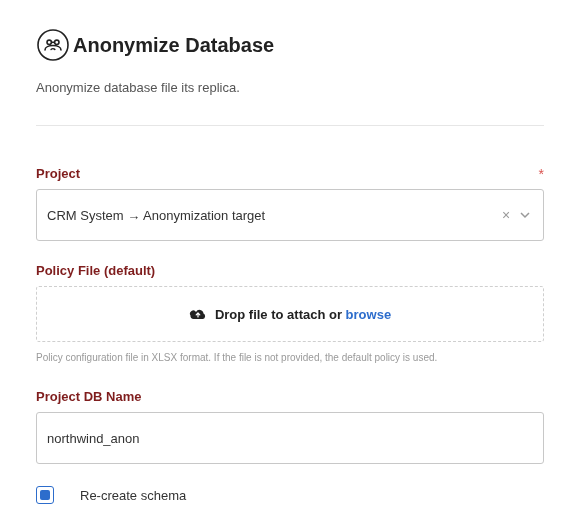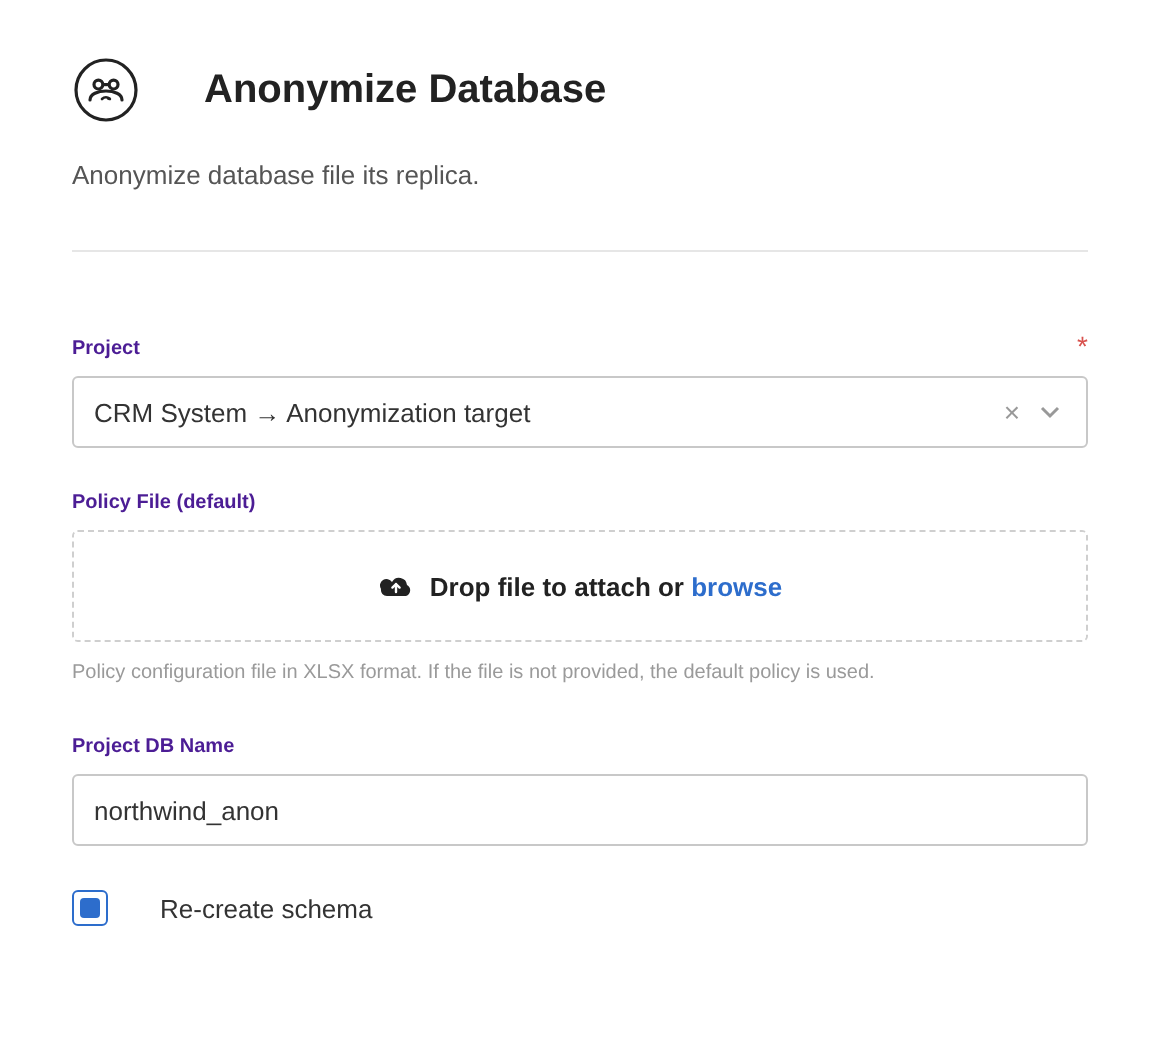--- a/index.html
+++ b/index.html
@@ -8,21 +8,21 @@
     font-family: -apple-system, BlinkMacSystemFont, "Segoe UI", Arial, sans-serif;
     font-size: 13px;
     color: #333;
     background: #fff;
     width: 580px;
     padding: 28px 36px 20px 36px;
   }
   .header {
     display: flex;
     align-items: center;
-    gap: 32px;
+    gap: 3px;
     margin-bottom: 18px;
   }
   .header svg { display: block; }
   .title {
     font-size: 20px;
     font-weight: 700;
     color: #222;
   }
   .subtitle {
     font-size: 13px;
@@ -35,34 +35,34 @@
     margin: 0 0 40px 0;
   }
   .field { margin-bottom: 22px; }
   .label-row {
     display: flex;
     justify-content: space-between;
     align-items: flex-end;
     margin-bottom: 8px;
   }
   .label {
-    font-size: 10px;
+    font-size: 13px;
     font-weight: 700;
-    color: #4c1d95;
+    color: #7f1d1d;
   }
   .required {
     color: #d9534f;
     font-size: 14px;
     line-height: 1;
   }
   .select-box {
     position: relative;
     border: 1px solid #c8c8c8;
     border-radius: 3px;
-    height: 36px;
+    height: 52px;
     display: flex;
     align-items: center;
     padding: 0 60px 0 10px;
     font-size: 13px;
     color: #333;
     background: #fff;
   }
   .select-controls {
     position: absolute;
     right: 6px;
@@ -101,21 +101,21 @@
   }
   .helper {
     font-size: 10px;
     color: #9a9a9a;
     margin-bottom: 26px;
   }
   .text-input {
     width: 100%;
     border: 1px solid #c8c8c8;
     border-radius: 3px;
-    height: 36px;
+    height: 52px;
     padding: 0 10px;
     font-size: 13px;
     font-family: inherit;
     color: #333;
   }
   .checkbox-row {
     display: flex;
     align-items: center;
     gap: 26px;
     margin-top: 22px;

